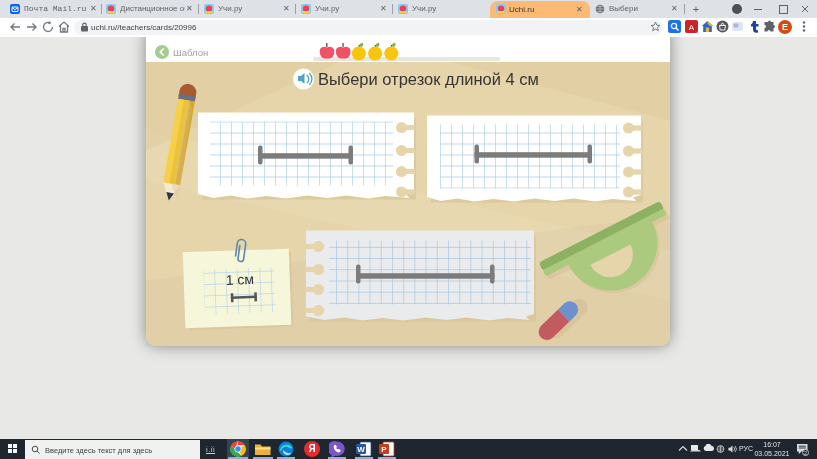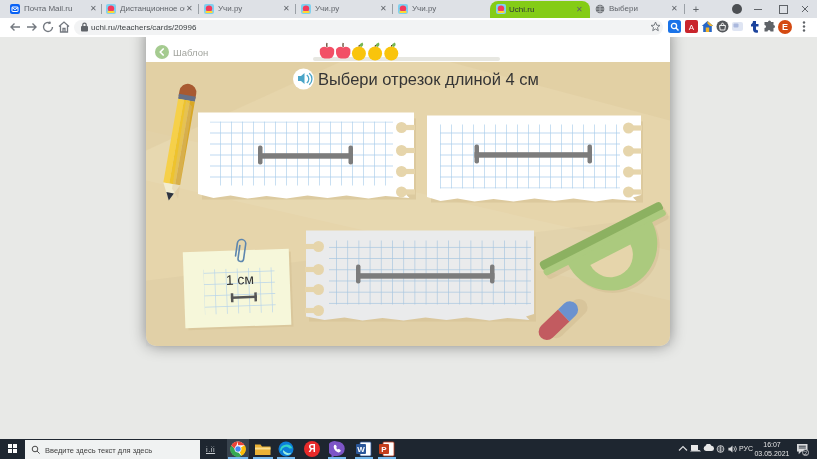--- a/index.html
+++ b/index.html
@@ -13,21 +13,21 @@
 <body>
 
 <div class="abs" style="left:0;top:0;width:817px;height:18px;background:#dee1e6;"></div>
 
 <div class="abs" style="left:8px;top:0;width:92px;height:18px;">
   <svg class="abs" style="left:2px;top:4px" width="10" height="10">
       <rect width="10" height="10" rx="2" fill="#0a62f5"></rect>
       <rect x="2" y="3" width="6" height="4.5" rx="0.5" fill="none" stroke="#fff" stroke-width="1"></rect>
       <path d="M2 3.5 L5 5.7 L8 3.5" fill="none" stroke="#fff" stroke-width="1"></path>
     </svg>
-  <div class="abs tabtxt" style="left:16px;top:4px;width:62px;">Почта Mail.ru</div>
+  <div class="abs tabtxt" style="left:16px;top:4px;width:62px;font-family:Liberation Mono, monospace;">Почта Mail.ru</div>
   <div class="abs x" style="left:82px;top:4px;">✕</div>
 </div>
 
 <div class="abs" style="left:101px;top:4px;width:1px;height:10px;background:#9aa0a6;"></div>
 
 <div class="abs" style="left:104px;top:0;width:92px;height:18px;">
   <svg class="abs" style="left:2px;top:4px" width="10" height="10">
       <rect width="10" height="10" rx="2" fill="#7fd0ef"></rect>
       <circle cx="5" cy="4.6" r="3.2" fill="#f43a5c"></circle>
       <rect x="1.6" y="7" width="6.8" height="2" fill="#fdd835"></rect>
@@ -61,21 +61,21 @@
 
 <div class="abs" style="left:395px;top:0;width:92px;height:18px;">
   <svg class="abs" style="left:3px;top:4px" width="10" height="10">
       <rect width="10" height="10" rx="2" fill="#7fd0ef"></rect>
       <circle cx="5" cy="4.6" r="3.2" fill="#f43a5c"></circle>
       <rect x="1.6" y="7" width="6.8" height="2" fill="#fdd835"></rect>
     </svg>
   <div class="abs tabtxt" style="left:17px;top:4px;width:62px;">Учи.ру</div>
 </div>
 
-<div class="abs" style="left:490px;top:1px;width:100px;height:17px;background:#84cc16;border-radius:8px 8px 0 0;">
+<div class="abs" style="left:490px;top:1px;width:100px;height:17px;background:#fdba74;border-radius:8px 8px 0 0;">
   <svg class="abs" style="left:6px;top:3px" width="10" height="10">
       <rect width="10" height="10" rx="2" fill="#7fd0ef"></rect>
       <circle cx="5" cy="4.6" r="3.2" fill="#f43a5c"></circle>
       <rect x="1.6" y="7" width="6.8" height="2" fill="#fdd835"></rect>
     </svg>
   <div class="abs tabtxt" style="left:19px;top:4px;width:62px;color:#2f3337;">Uchi.ru</div>
   <div class="abs x" style="left:86px;top:4px;">✕</div>
 </div>
 
 <div class="abs" style="left:590px;top:0;width:92px;height:18px;">

